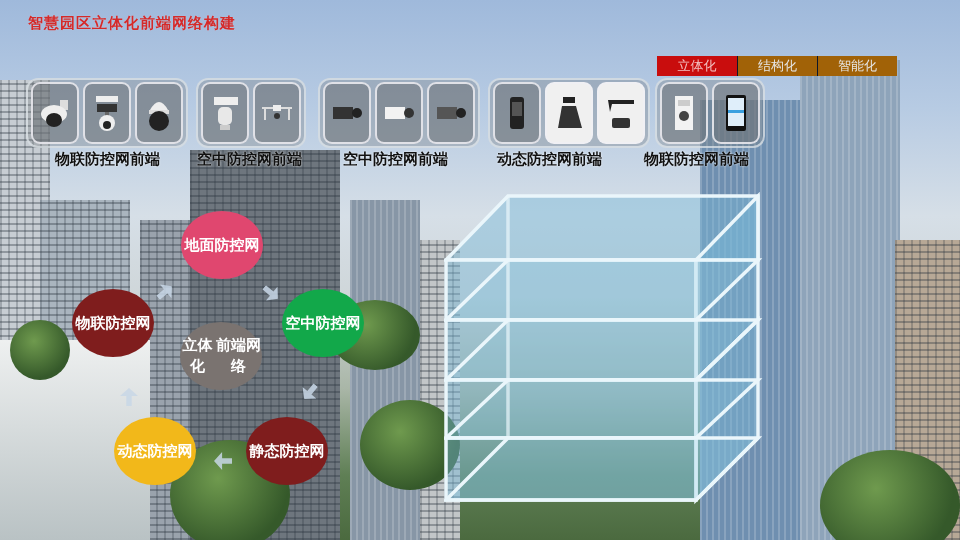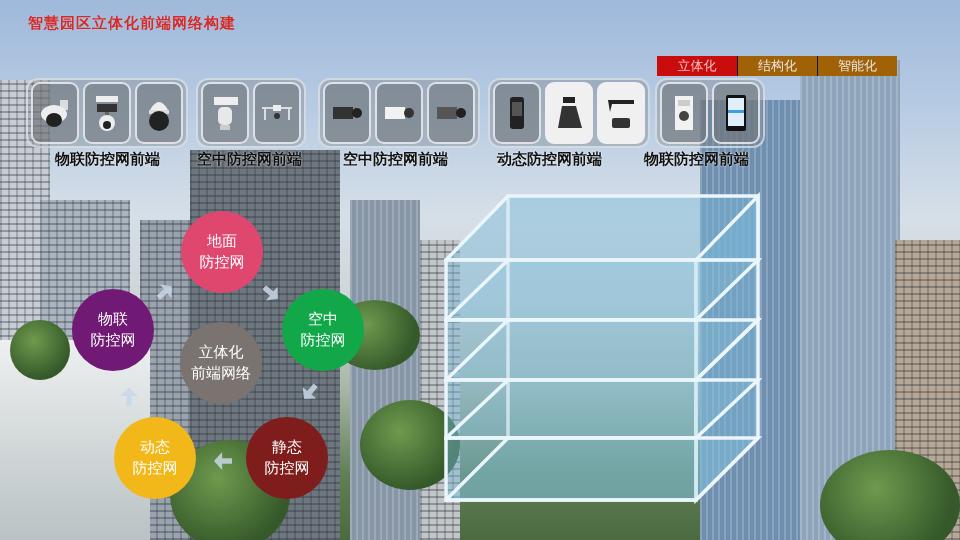--- a/index.html
+++ b/index.html
@@ -16,21 +16,21 @@
 
   .tabs { position:absolute; left:657px; top:56px; display:flex; }
   .tab { width:80px; height:20px; line-height:20px; text-align:center; font-size:13px; color:#e6e6e6; background:#a16207; border-left:1px solid #0f172a; cursor:pointer; }
   .tab.active { background:#c90d0d; color:#f3c0c0; border-left:none; }
 
   .devgroup { position:absolute; top:78px; height:70px; border:2px solid rgba(230,235,240,.7); border-radius:12px; background:rgba(120,125,130,.35); display:flex; gap:4px; padding:2px 3px; }
   .dev { width:48px; height:62px; border:2px solid rgba(240,240,245,.85); border-radius:9px; background:rgba(110,115,120,.55); display:flex; align-items:center; justify-content:center; }
   .devglyph { width:34px; height:38px; }
   .grouplabel { position:absolute; top:150px; font-size:15px; color:#111; font-weight:bold; text-shadow:0 0 2px rgba(255,255,255,.9); white-space:nowrap; }
 
-  .circle { position:absolute; width:82px; height:82px; border-radius:50%; color:#fff; display:flex; flex-direction:column; align-items:center; justify-content:center; font-size:15px; line-height:21px; text-align:center; }
+  .circle { position:absolute; width:82px; height:68px; border-radius:50%; color:#fff; display:flex; flex-direction:row; align-items:center; justify-content:center; font-size:15px; line-height:21px; text-align:center;font-weight:bold; }
   .arrow { position:absolute; width:18px; height:18px; background:rgba(200,215,230,.85); clip-path: polygon(0 35%, 55% 35%, 55% 0, 100% 50%, 55% 100%, 55% 65%, 0 65%); }
 
   .cube { position:absolute; left:444px; top:190px; width:320px; height:318px; }
 </style>
 </head>
 <body>
 
 <div class="scene">
   <div class="bld grid" style="left:0;width:50px;height:460px;background-color:#c7cdd3;"></div>
   <div class="bld grid" style="left:40px;width:90px;height:340px;background-color:#aab5bf;"></div>
@@ -172,21 +172,21 @@
   <span>防控网</span>
 </div>
 <div class="circle" style="left:246px;top:417px;background:#7f1d1d;">
   <span>静态</span>
   <span>防控网</span>
 </div>
 <div class="circle" style="left:114px;top:417px;background:#f2b81a;">
   <span>动态</span>
   <span>防控网</span>
 </div>
-<div class="circle" style="left:72px;top:289px;background:#701a75;">
+<div class="circle" style="left:72px;top:289px;background:#7f1d1d;">
   <span>物联</span>
   <span>防控网</span>
 </div>
 <div class="circle" style="left:180px;top:322px;background:#7a7370;">
   <span>立体化</span>
   <span>前端网络</span>
 </div>
 
 <div class="arrow" style="left:156px;top:283px;transform:rotate(-40deg);"></div>
 <div class="arrow" style="left:262px;top:284px;transform:rotate(40deg);"></div>

